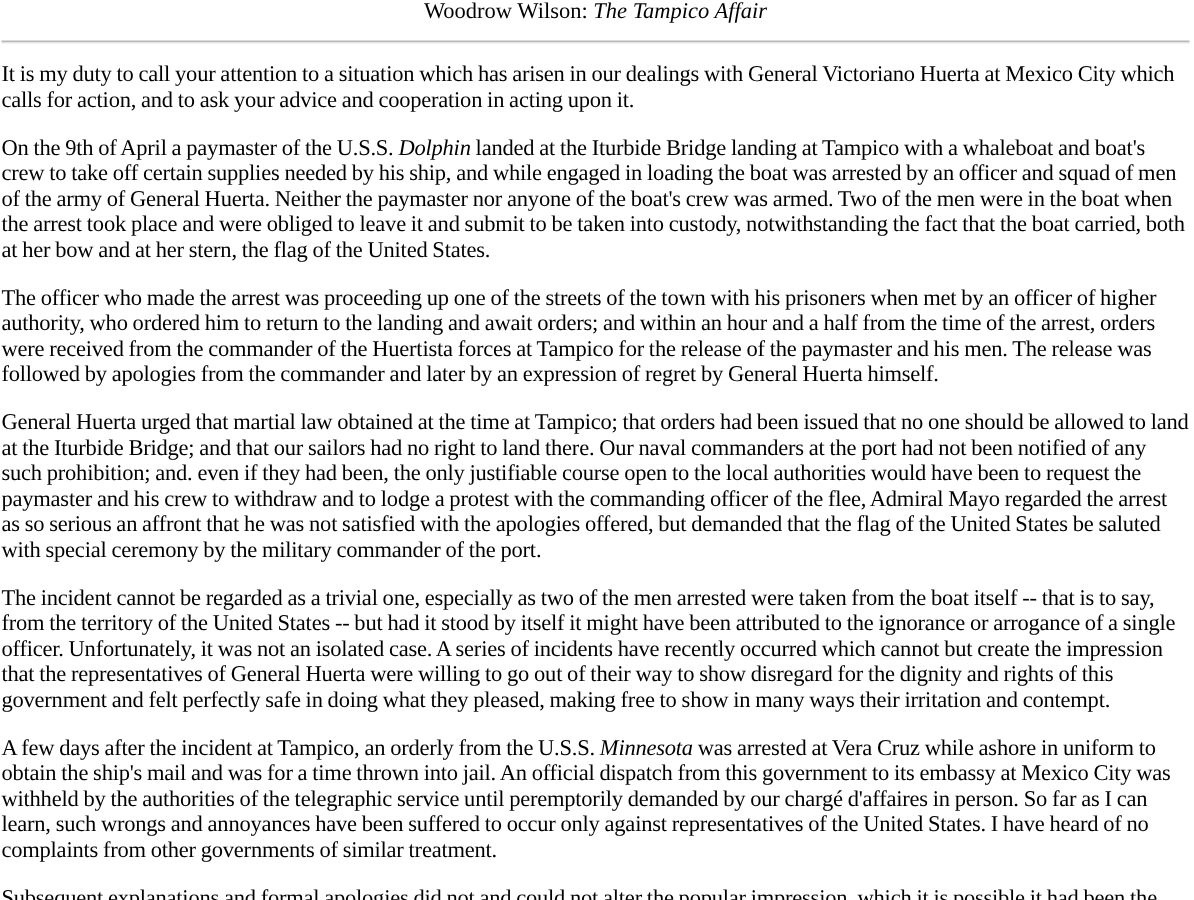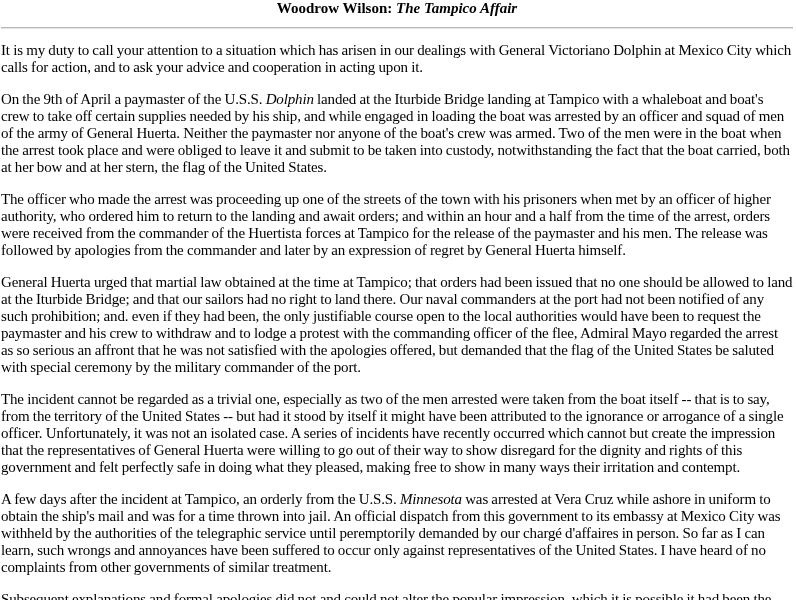--- a/index.html
+++ b/index.html
@@ -15,21 +15,21 @@
     color: #000000;
     font-size: 15px;
     line-height: 17px;
   }
   .page {
     padding: 0 0 0 1px;
     width: 792px;
   }
   .title {
     text-align: center;
-    font-weight: bold;
+    font-weight: normal;
     font-size: 15px;
     line-height: 17px;
     margin: 0;
     padding-top: 0;
     height: 17px;
   }
   .title .work {
     font-style: italic;
   }
   .rule {
@@ -56,21 +56,21 @@
 <body>
 
 <div class="page">
   <h1 class="title">
     <span>Woodrow Wilson:</span>
     <span class="work">The Tampico Affair</span>
   </h1>
   <hr class="rule">
 
   <div class="body-text">
-    <p class="para">It is my duty to call your attention to a situation which has arisen in our dealings with General Victoriano Dolphin at Mexico City which calls for action, and to ask your advice and cooperation in acting upon it.</p>
+    <p class="para">It is my duty to call your attention to a situation which has arisen in our dealings with General Victoriano Huerta at Mexico City which calls for action, and to ask your advice and cooperation in acting upon it.</p>
 
     <p class="para"><span>On the 9th of April a paymaster of the U.S.S. </span><em>Dolphin</em><span> landed at the Iturbide Bridge landing at Tampico with a whaleboat and boat's crew to take off certain supplies needed by his ship, and while engaged in loading the boat was arrested by an officer and squad of men of the army of General Huerta. Neither the paymaster nor anyone of the boat's crew was armed. Two of the men were in the boat when the arrest took place and were obliged to leave it and submit to be taken into custody, notwithstanding the fact that the boat carried, both at her bow and at her stern, the flag of the United States.</span></p>
 
     <p class="para">The officer who made the arrest was proceeding up one of the streets of the town with his prisoners when met by an officer of higher authority, who ordered him to return to the landing and await orders; and within an hour and a half from the time of the arrest, orders were received from the commander of the Huertista forces at Tampico for the release of the paymaster and his men. The release was followed by apologies from the commander and later by an expression of regret by General Huerta himself.</p>
 
     <p class="para">General Huerta urged that martial law obtained at the time at Tampico; that orders had been issued that no one should be allowed to land at the Iturbide Bridge; and that our sailors had no right to land there. Our naval commanders at the port had not been notified of any such prohibition; and. even if they had been, the only justifiable course open to the local authorities would have been to request the paymaster and his crew to withdraw and to lodge a protest with the commanding officer of the flee, Admiral Mayo regarded the arrest as so serious an affront that he was not satisfied with the apologies offered, but demanded that the flag of the United States be saluted with special ceremony by the military commander of the port.</p>
 
     <p class="para">The incident cannot be regarded as a trivial one, especially as two of the men arrested were taken from the boat itself -- that is to say, from the territory of the United States -- but had it stood by itself it might have been attributed to the ignorance or arrogance of a single officer. Unfortunately, it was not an isolated case. A series of incidents have recently occurred which cannot but create the impression that the representatives of General Huerta were willing to go out of their way to show disregard for the dignity and rights of this government and felt perfectly safe in doing what they pleased, making free to show in many ways their irritation and contempt.</p>
 
     <p class="para"><span>A few days after the incident at Tampico, an orderly from the U.S.S. </span><em>Minnesota</em><span> was arrested at Vera Cruz while ashore in uniform to obtain the ship's mail and was for a time thrown into jail. An official dispatch from this government to its embassy at Mexico City was withheld by the authorities of the telegraphic service until peremptorily demanded by our chargé d'affaires in person. So far as I can learn, such wrongs and annoyances have been suffered to occur only against representatives of the United States. I have heard of no complaints from other governments of similar treatment.</span></p>

